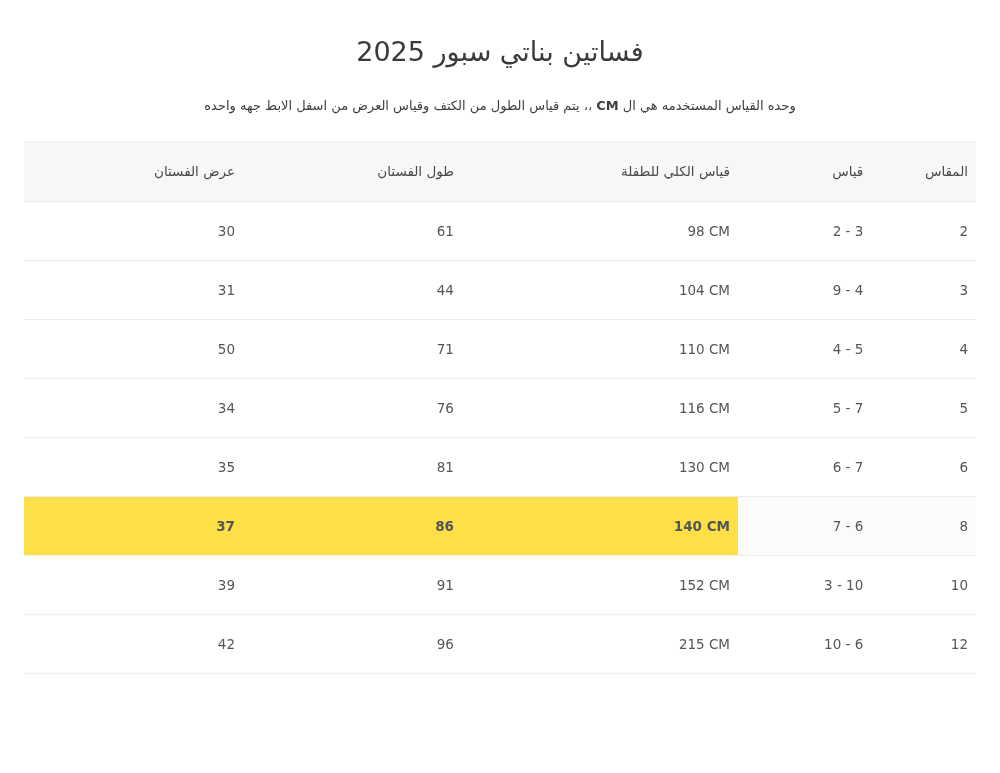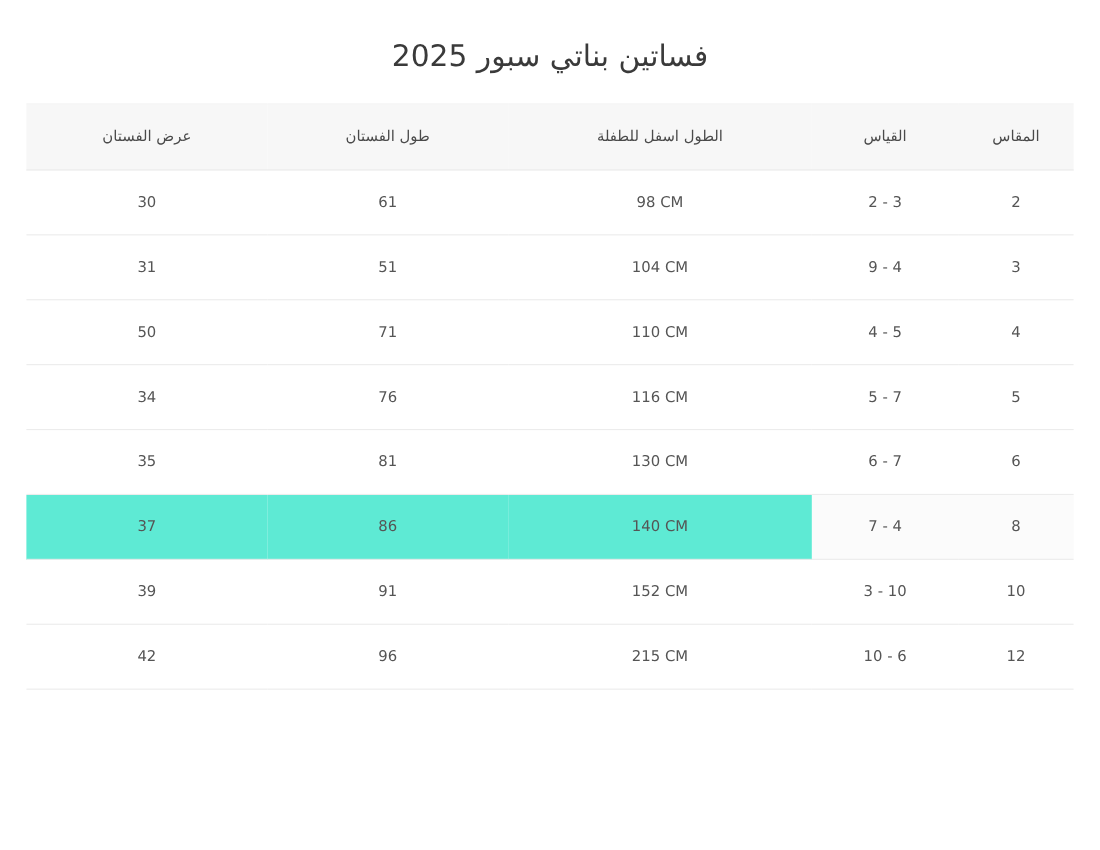--- a/index.html
+++ b/index.html
@@ -50,85 +50,89 @@
     font-size: 13px;
   }
   table.size-table thead tr {
     background: #f7f7f7;
   }
   table.size-table thead th {
     font-weight: 400;
     color: #4a4a4a;
     font-size: 13.5px;
     padding: 21px 8px 22px 8px;
-    text-align: center;
+    text-align: right;
     border-bottom: 1px solid #e9e9e9;
     border-top: 1px solid #f2f2f2;
   }
   table.size-table tbody td {
-    text-align: center;
+    text-align: right;
     padding: 21px 8px 21px 8px;
     color: #555555;
     font-size: 13.5px;
     border-bottom: 1px solid #ececec;
     background: #ffffff;
   }
   table.size-table tbody tr.highlight td {
     background: #fbfbfb;
   }
   table.size-table tbody tr.highlight td.cell-hl {
-    background: #5eead4;
+    background: #fde047;
+    font-weight: bold;
   }
   
   col.c-size   { width: 11%; }
   col.c-age    { width: 14%; }
   col.c-total  { width: 29%; }
   col.c-length { width: 23%; }
   col.c-width  { width: 23%; }
   .ltr-num { direction: ltr; unicode-bidi: embed; display: inline-block; }
 </style>
 </head>
 <body>
 
 <div class="page">
 
   <h1 class="title">فساتين بناتي سبور 2025</h1>
 
+  <p class="subtitle">
+    <span>وحده القياس المستخدمه هي ال </span><b>CM</b><span> ،، يتم قياس الطول من الكتف وقياس العرض من اسفل الابط جهه واحده</span>
+  </p>
 
   <div class="table-wrap">
     <table class="size-table">
       <colgroup>
         <col class="c-size">
         <col class="c-age">
         <col class="c-total">
         <col class="c-length">
         <col class="c-width">
       </colgroup>
       <thead>
         <tr>
           <th>المقاس</th>
-          <th>القياس</th>
-          <th>الطول اسفل للطفلة</th>
+          <th>قياس</th>
+          <th>قياس الكلي للطفلة</th>
           <th>طول الفستان</th>
           <th>عرض الفستان</th>
         </tr>
       </thead>
       <tbody id="table-body">
           <tr>
             <td><span class="ltr-num">2</span></td>
             <td><span class="ltr-num">2 - 3</span></td>
             <td><span class="ltr-num">98 CM</span></td>
             <td><span class="ltr-num">61</span></td>
             <td><span class="ltr-num">30</span></td>
           </tr>
           <tr>
             <td><span class="ltr-num">3</span></td>
             <td><span class="ltr-num">9 - 4</span></td>
             <td><span class="ltr-num">104 CM</span></td>
-            <td><span class="ltr-num">51</span></td>
+            <td><span class="ltr-num">44</span></td>
             <td><span class="ltr-num">31</span></td>
           </tr>
           <tr>
             <td><span class="ltr-num">4</span></td>
             <td><span class="ltr-num">4 - 5</span></td>
             <td><span class="ltr-num">110 CM</span></td>
             <td><span class="ltr-num">71</span></td>
             <td><span class="ltr-num">50</span></td>
           </tr>
           <tr>
@@ -140,21 +144,21 @@
           </tr>
           <tr>
             <td><span class="ltr-num">6</span></td>
             <td><span class="ltr-num">6 - 7</span></td>
             <td><span class="ltr-num">130 CM</span></td>
             <td><span class="ltr-num">81</span></td>
             <td><span class="ltr-num">35</span></td>
           </tr>
           <tr class="highlight">
             <td><span class="ltr-num">8</span></td>
-            <td><span class="ltr-num">7 - 4</span></td>
+            <td><span class="ltr-num">7 - 6</span></td>
             <td class="cell-hl"><span class="ltr-num">140 CM</span></td>
             <td class="cell-hl"><span class="ltr-num">86</span></td>
             <td class="cell-hl"><span class="ltr-num">37</span></td>
           </tr>
           <tr>
             <td><span class="ltr-num">10</span></td>
             <td><span class="ltr-num">3 - 10</span></td>
             <td><span class="ltr-num">152 CM</span></td>
             <td><span class="ltr-num">91</span></td>
             <td><span class="ltr-num">39</span></td>

